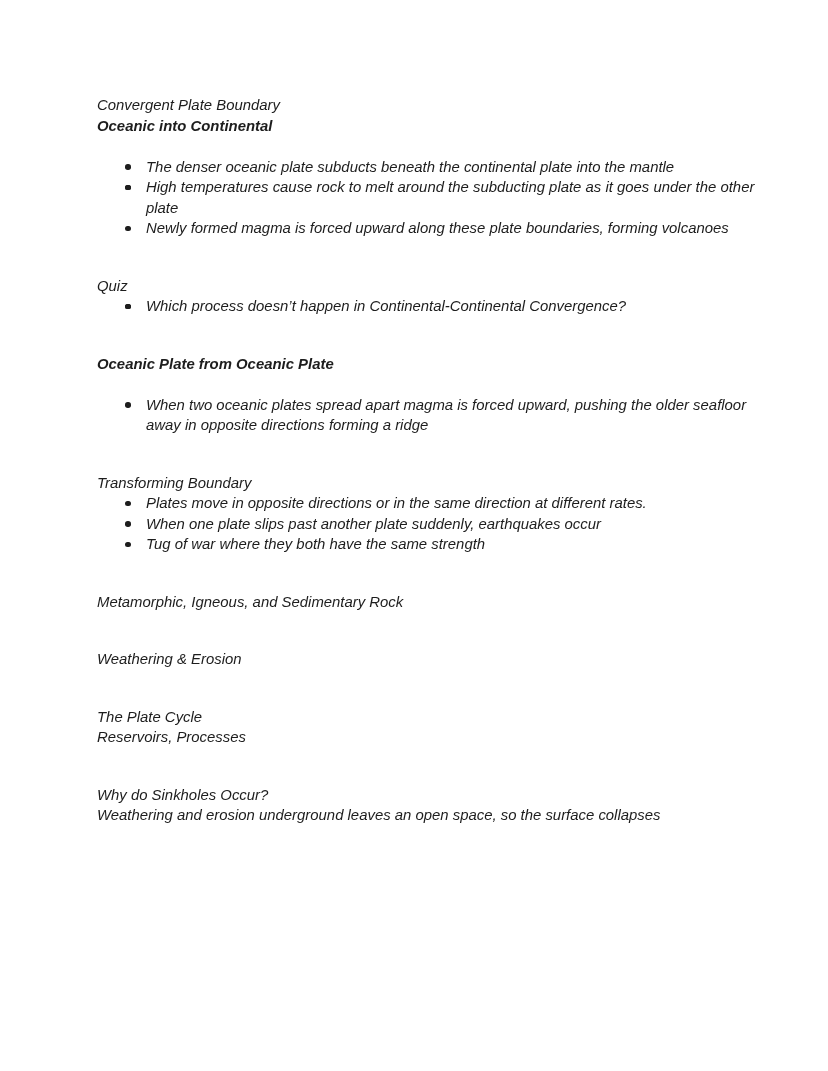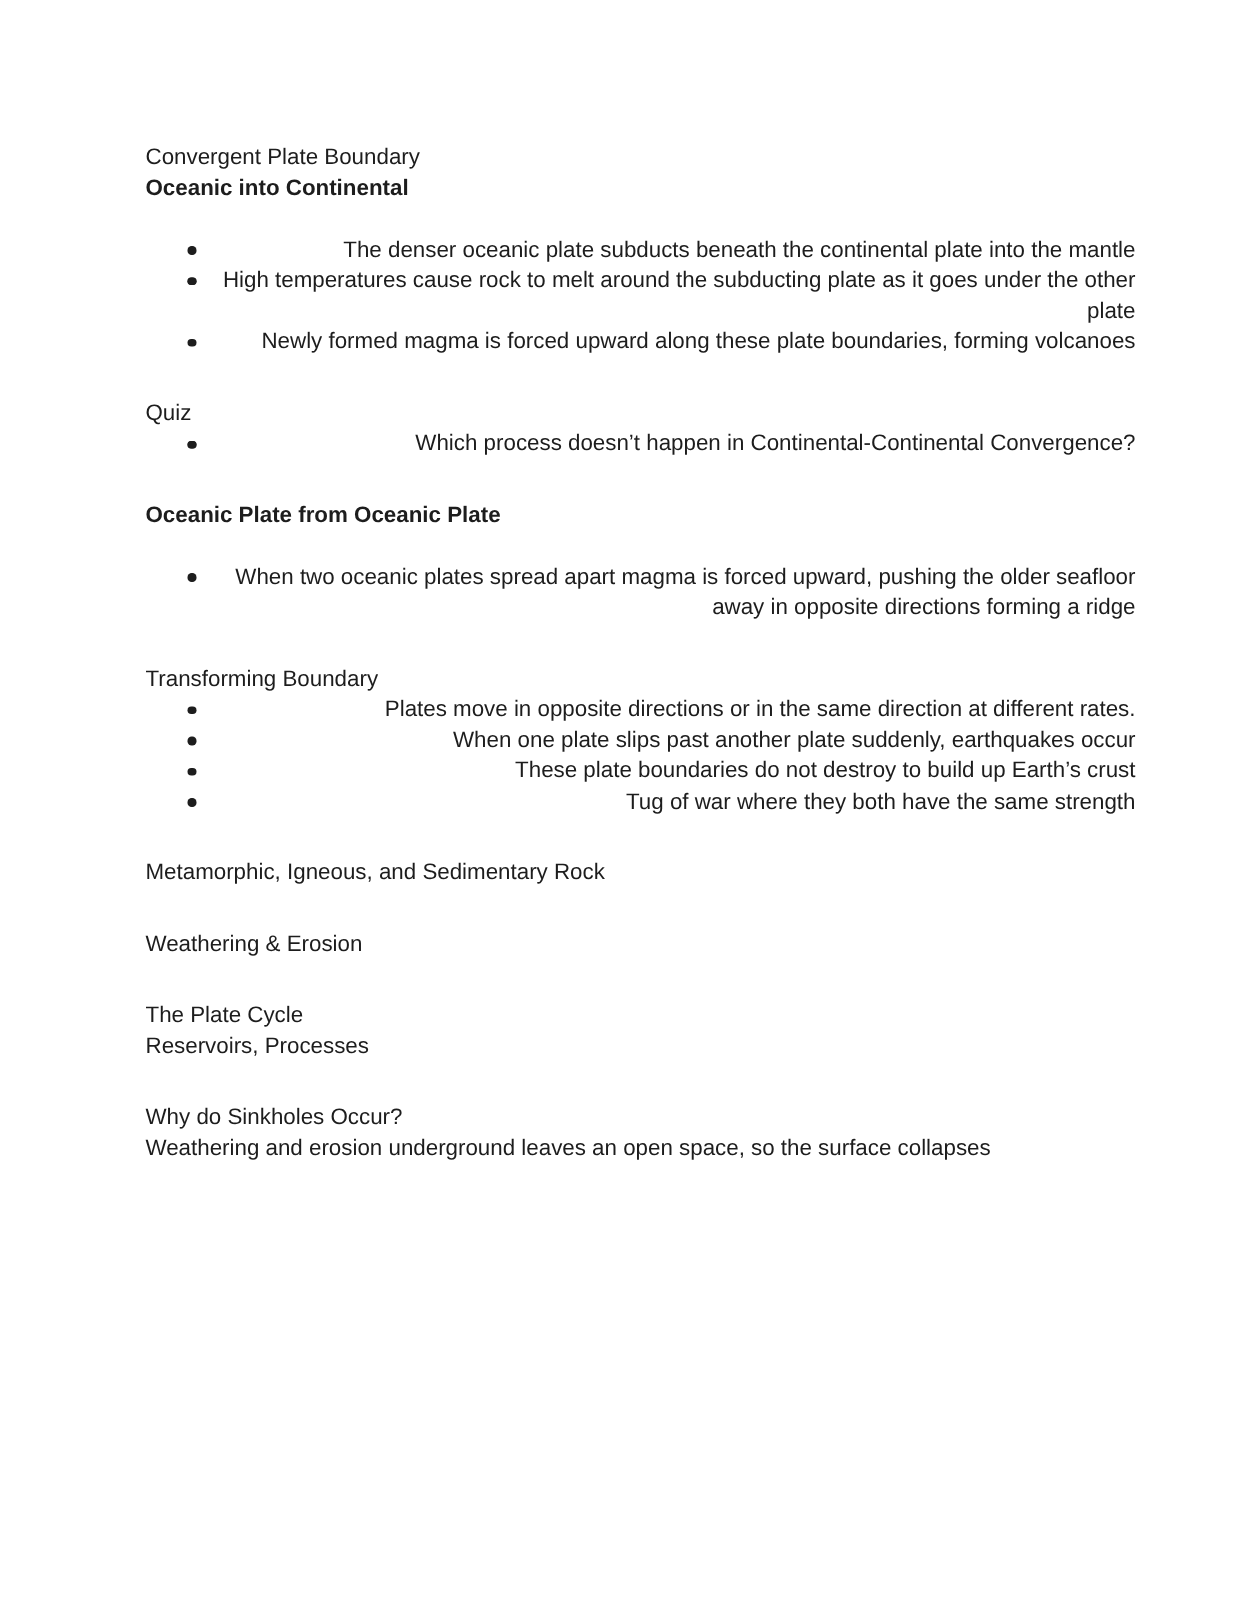--- a/index.html
+++ b/index.html
@@ -18,37 +18,37 @@
     position: absolute;
     top: 0;
     left: 0;
     width: 100%;
     box-sizing: border-box;
     padding: 95px 71px 0 97px;
     font-family: "Liberation Sans", sans-serif;
     font-size: 14.9px;
     line-height: 20.5px;
     color: #1d1d1d;
+    font-style: italic;
     -webkit-font-smoothing: antialiased;
   }
   .section + .section {
-    margin-top: 27px; 
+    margin-top: 37px; 
   }
   .line {
     min-height: 20.5px;
     white-space: normal;
   }
   .line.bold {
     font-weight: 700;
   }
   ul.bullets {
     margin: 0;
     padding: 0;
     list-style: none;
-    text-align: right;
   }
   ul.bullets.gap {
     margin-top: 20.5px; 
   }
   li.bullet {
     position: relative;
     padding-left: 49px; 
   }
   li.bullet .dot {
     position: absolute;
@@ -86,21 +86,20 @@
         <div class="line bold">Oceanic Plate from Oceanic Plate</div>
         <ul class="bullets gap">
           <li class="bullet"><span class="dot"></span><span>When two oceanic plates spread apart magma is forced upward, pushing the older seafloor away in opposite directions forming a ridge</span></li>
         </ul>
       </div>
       <div class="section">
         <div class="line">Transforming Boundary</div>
         <ul class="bullets">
           <li class="bullet"><span class="dot"></span><span>Plates move in opposite directions or in the same direction at different rates.</span></li>
           <li class="bullet"><span class="dot"></span><span>When one plate slips past another plate suddenly, earthquakes occur</span></li>
-          <li class="bullet"><span class="dot"></span><span>These plate boundaries do not destroy to build up Earth’s crust</span></li>
           <li class="bullet"><span class="dot"></span><span>Tug of war where they both have the same strength</span></li>
         </ul>
       </div>
       <div class="section">
         <div class="line">Metamorphic, Igneous, and Sedimentary Rock</div>
       </div>
       <div class="section">
         <div class="line">Weathering &amp; Erosion</div>
       </div>
       <div class="section">

